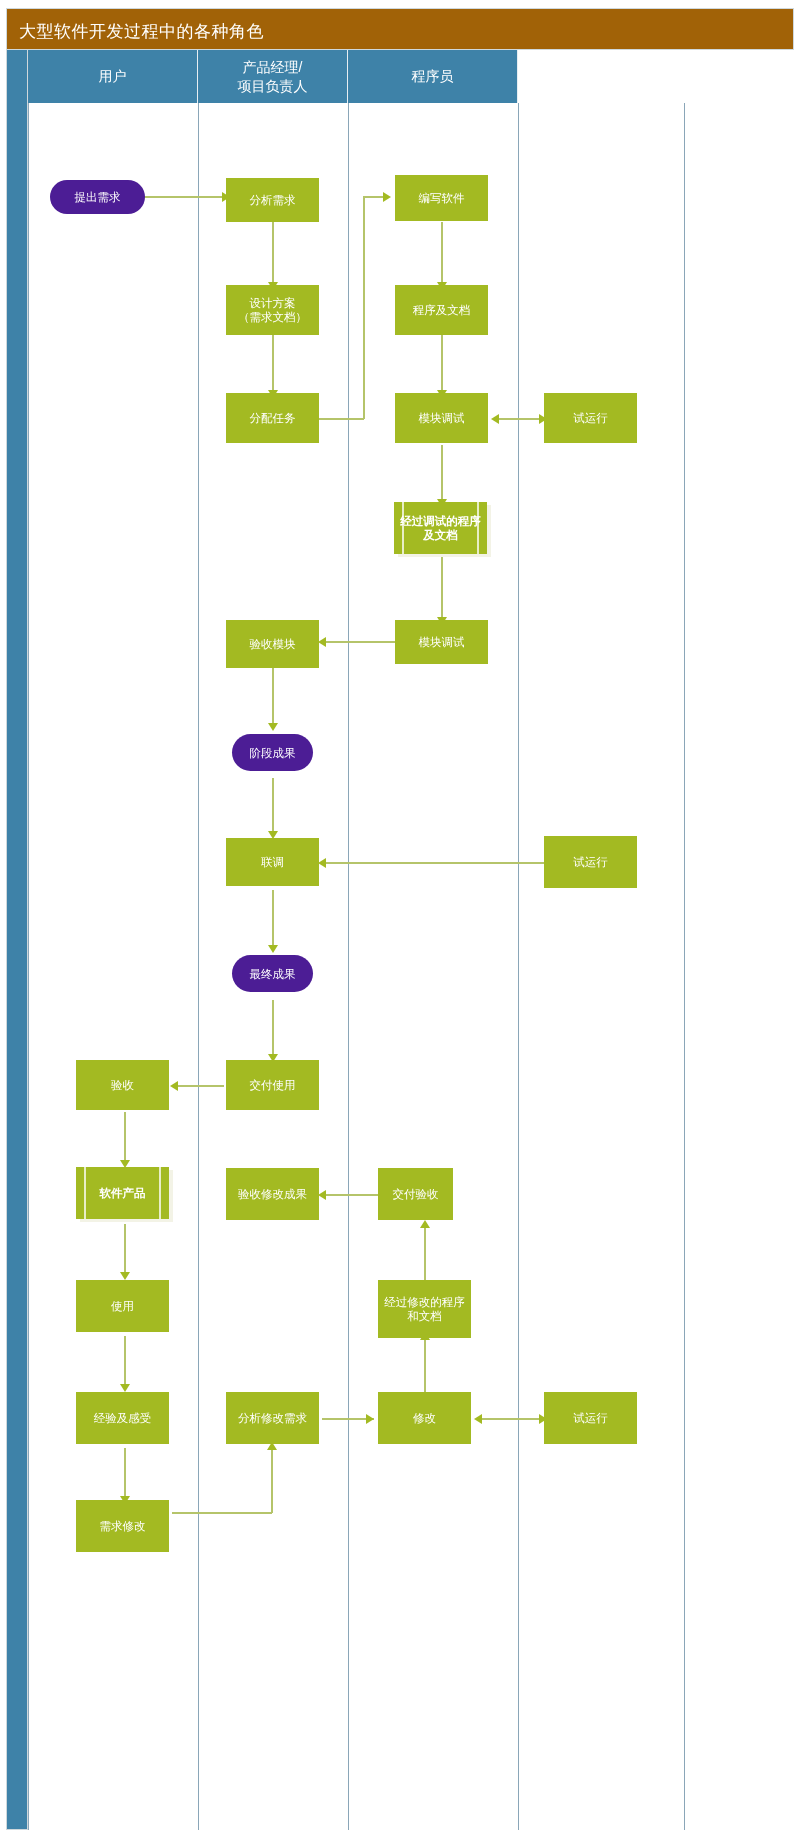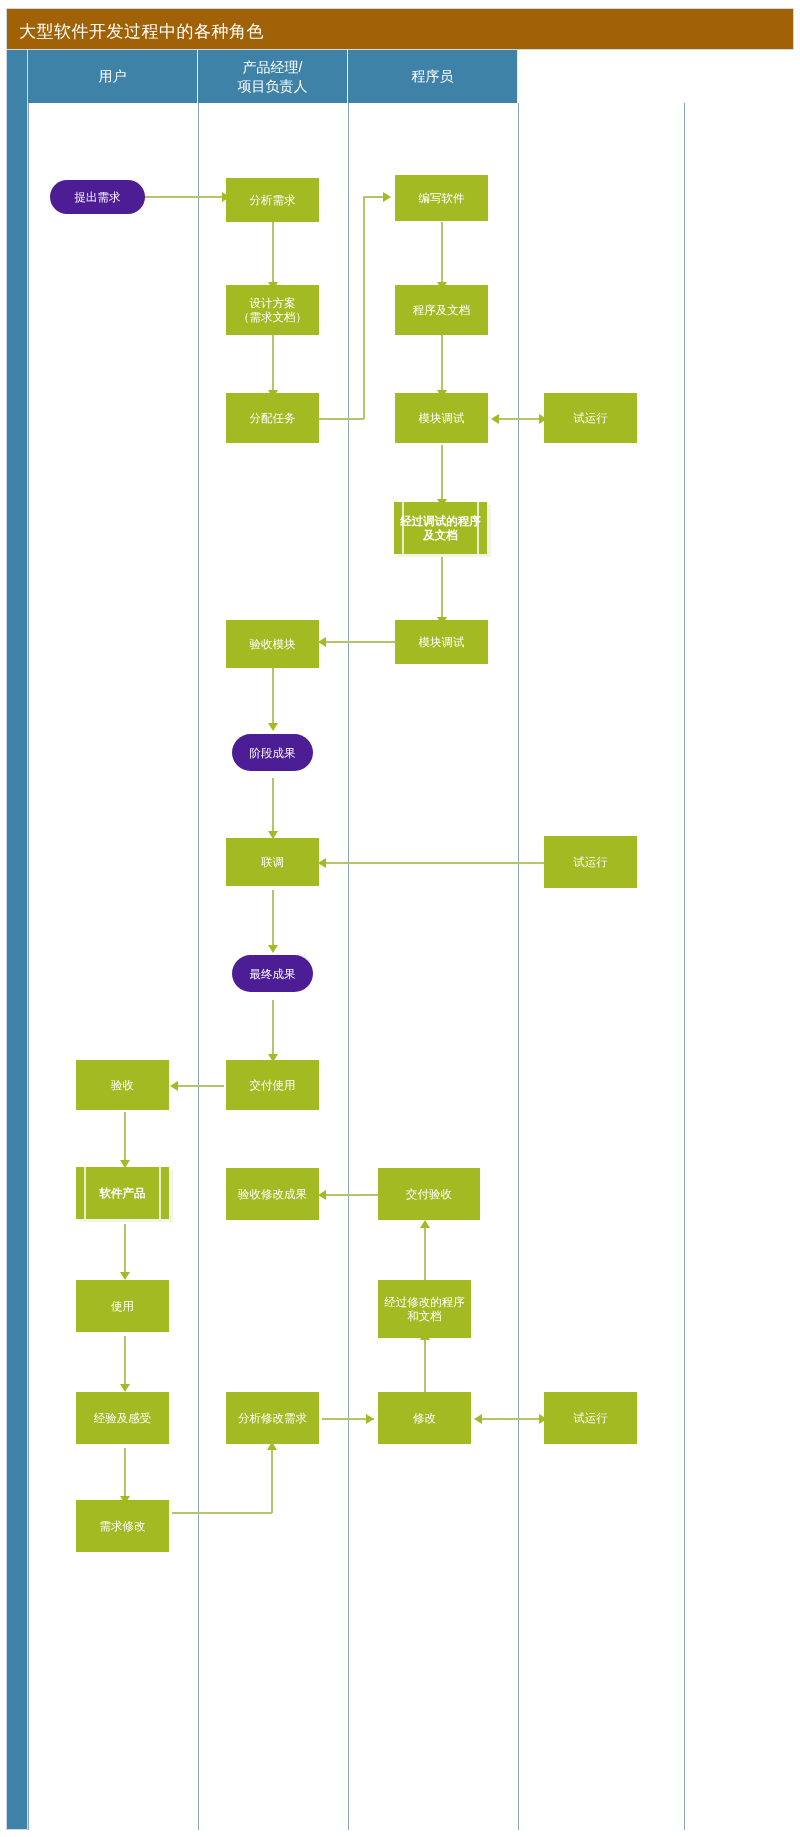--- a/index.html
+++ b/index.html
@@ -196,21 +196,21 @@
 
   <div class="doc-shadow" style="left:80px;top:1170px;width:93px;height:52px;"></div>
   <div class="node doc" style="left:76px;top:1167px;width:93px;height:52px;position:absolute;">
     <span class="bar l"></span>
     <span class="bar r"></span>
     <span class="dlabel">软件产品</span>
   </div>
 
   <div class="node proc" style="left:226px;top:1168px;width:93px;height:52px;">验收修改成果</div>
 
-  <div class="node proc" style="left:378px;top:1168px;width:102px;height:52px;">交付验收</div>
+  <div class="node proc" style="left:378px;top:1168px;width:75px;height:52px;">交付验收</div>
 
   <div class="node proc" style="left:76px;top:1280px;width:93px;height:52px;">使用</div>
 
   <div class="node proc" style="left:378px;top:1280px;width:93px;height:58px;">经过修改的程序和文档</div>
 
   <div class="node proc" style="left:76px;top:1392px;width:93px;height:52px;">经验及感受</div>
 
   <div class="node proc" style="left:226px;top:1392px;width:93px;height:52px;">分析修改需求</div>
 
   <div class="node proc" style="left:378px;top:1392px;width:93px;height:52px;">修改</div>

